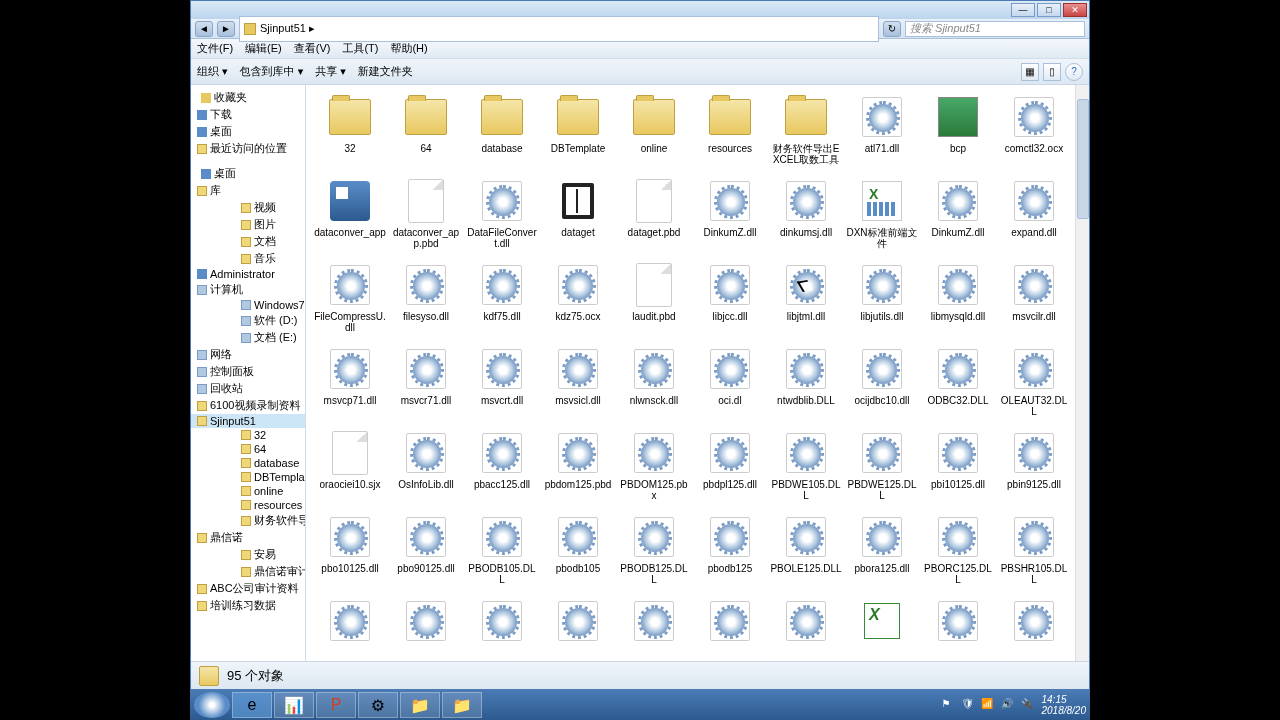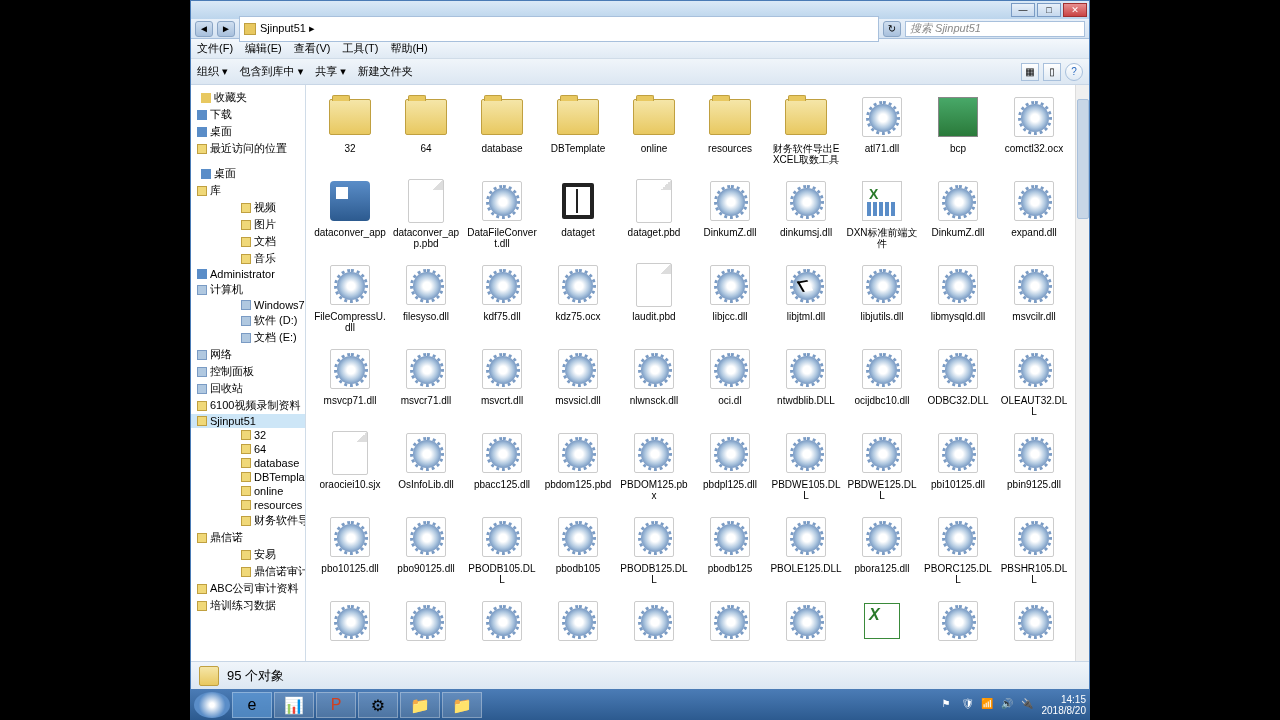--- a/index.html
+++ b/index.html
@@ -56,21 +56,21 @@
 .excel-file { width: 40px; height: 40px; background: #fff; border: 1px solid #ccc; position: relative; }
 .excel-file::before { content: 'X'; position: absolute; top: 4px; left: 6px; font-size: 14px; font-weight: bold; color: #2a7a2a; }
 .excel-file::after { content: ''; position: absolute; bottom: 4px; left: 4px; right: 4px; height: 14px; background: repeating-linear-gradient(90deg, #5a8dc8 0 4px, transparent 4px 6px); }
 .statusbar { height: 28px; background: linear-gradient(to bottom, #f0f5fa, #dce7f2); display: flex; align-items: center; padding: 0 8px; font-size: 13px; gap: 8px; border-top: 1px solid #c8d6e6; }
 .status-icon { width: 20px; height: 20px; background: linear-gradient(to bottom, #f5e6a8, #e8c860); border: 1px solid #c0a040; border-radius: 2px; }
 .taskbar { position: absolute; bottom: 0; left: 0; right: 0; height: 30px; background: linear-gradient(to bottom, #4a7bb5, #2c5a8f); display: flex; align-items: center; padding: 0 4px; }
 .start { width: 36px; height: 26px; background: radial-gradient(circle, #fff 10%, #5a8dc8 60%); border-radius: 50%; cursor: pointer; }
 .task-item { width: 40px; height: 26px; margin-left: 2px; background: rgba(255,255,255,0.15); border: 1px solid rgba(255,255,255,0.3); cursor: pointer; display: flex; align-items: center; justify-content: center; }
 .tray { margin-left: auto; display: flex; align-items: center; gap: 6px; color: #fff; font-size: 10px; }
 .tray-icon { width: 14px; height: 14px; cursor: pointer; }
-.clock { text-align: right; line-height: 1.1; }
+.clock { text-align: left; line-height: 1.1; font-style: italic; }
 .scrollbar { position: absolute; right: 0; top: 0; bottom: 0; width: 14px; background: #f0f0f0; border-left: 1px solid #ddd; }
 .scroll-thumb { position: absolute; top: 14px; width: 12px; left: 1px; height: 120px; background: #c8d6e6; border: 1px solid #a8c0dc; border-radius: 2px; }
 .cursor { position: absolute; left: 610px; top: 280px; width: 12px; height: 16px; pointer-events: none; z-index: 100; }
 .cursor::before { content: ''; position: absolute; border-left: 2px solid #000; border-top: 2px solid #000; width: 8px; height: 10px; transform: rotate(-30deg) skewY(20deg); background: #fff; }
 </style>
 </head>
 <body>
 
 <div class="desktop">
 <div class="window">

